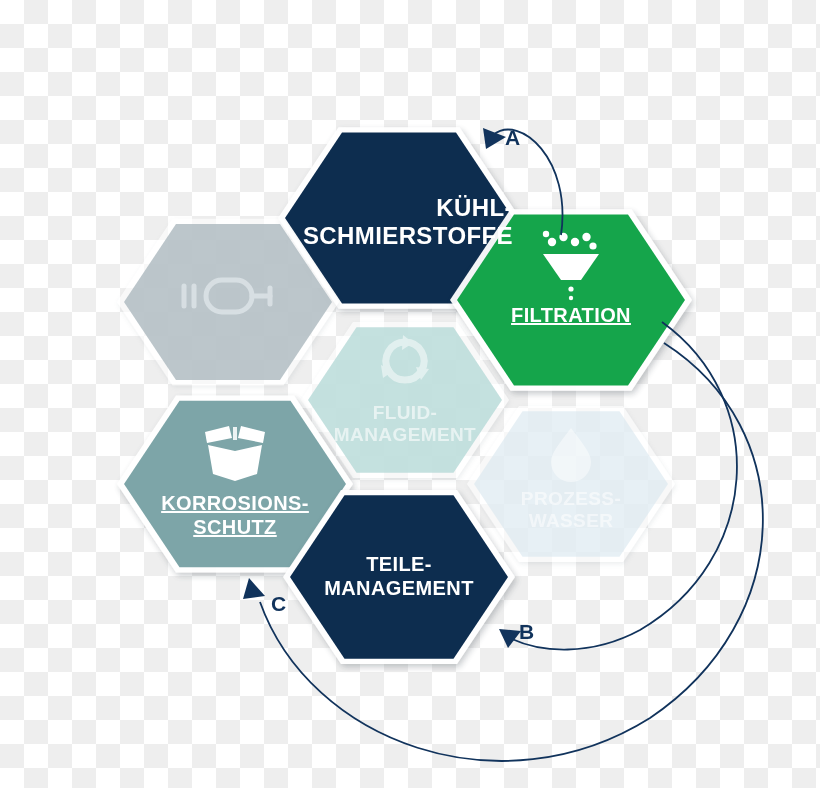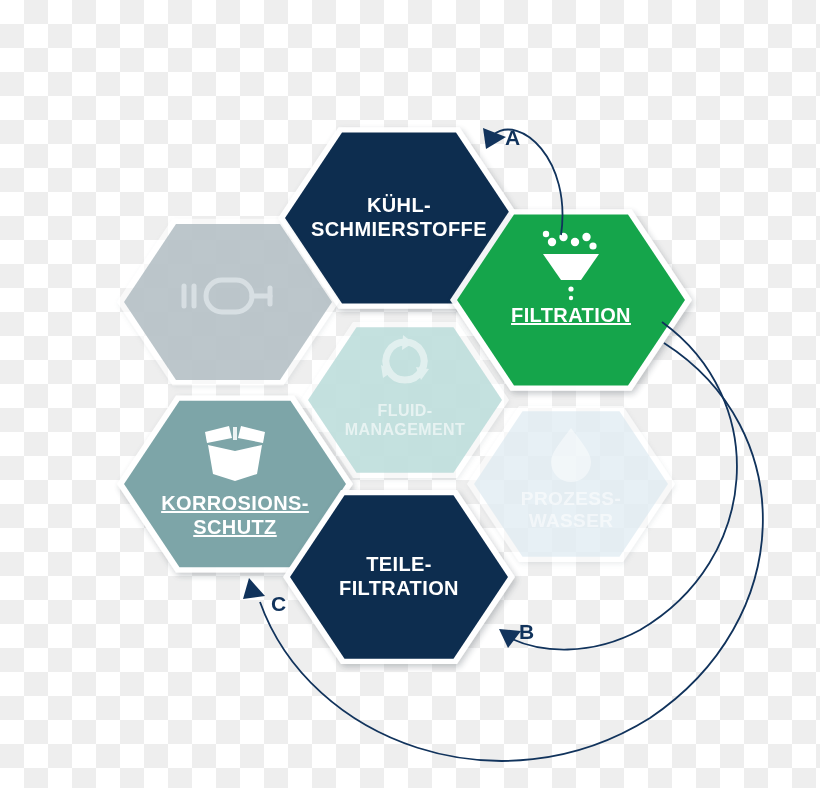--- a/index.html
+++ b/index.html
@@ -131,31 +131,31 @@
       <path d="M 664 343 C 800 430 796 620 650 718 C 500 812 310 742 260 602"></path>
     </g>
     <g fill="#11335c" stroke="none">
       <polygon points="483,128 506,137 486,149"></polygon>
       <polygon points="499,629 521,631 508,648"></polygon>
       <polygon points="249,578 265,596 243,599"></polygon>
     </g>
   </svg>
 
   <div class="layer" id="label-layer">
-      <div class="hex-label" style="font-size: 20px; width: 228px; left: 285px; top: 194px;">KÜHL-
+      <div class="hex-label" style="font-size: 24px; width: 228px; left: 285px; top: 194px; text-align: right;">KÜHL-
 SCHMIERSTOFFE</div>
       <div class="hex-label" style="font-size: 20px; width: 228px; left: 457px; top: 304px; text-decoration: underline;">FILTRATION</div>
-      <div class="hex-label" style="font-size: 16px; width: 194px; left: 308px; top: 402px; opacity: 0.6;">FLUID-
+      <div class="hex-label" style="font-size: 19px; width: 194px; left: 308px; top: 402px; opacity: 0.6;">FLUID-
 MANAGEMENT</div>
       <div class="hex-label" style="font-size: 19px; width: 194px; left: 474px; top: 488px; opacity: 0.55;">PROZESS-
 WASSER</div>
       <div class="hex-label" style="font-size: 20px; width: 222px; left: 124px; top: 492px; text-decoration: underline;">KORROSIONS-
 SCHUTZ</div>
       <div class="hex-label" style="font-size: 20px; width: 218px; left: 290px; top: 553px;">TEILE-
-FILTRATION</div>
+MANAGEMENT</div>
     </div>
 
   <div class="layer" id="arrow-label-layer">
       <div class="arrow-label" style="left: 505px; top: 126px;">A</div>
       <div class="arrow-label" style="left: 519px; top: 620px;">B</div>
       <div class="arrow-label" style="left: 271px; top: 592px;">C</div>
     </div>
 
 </div>
 

